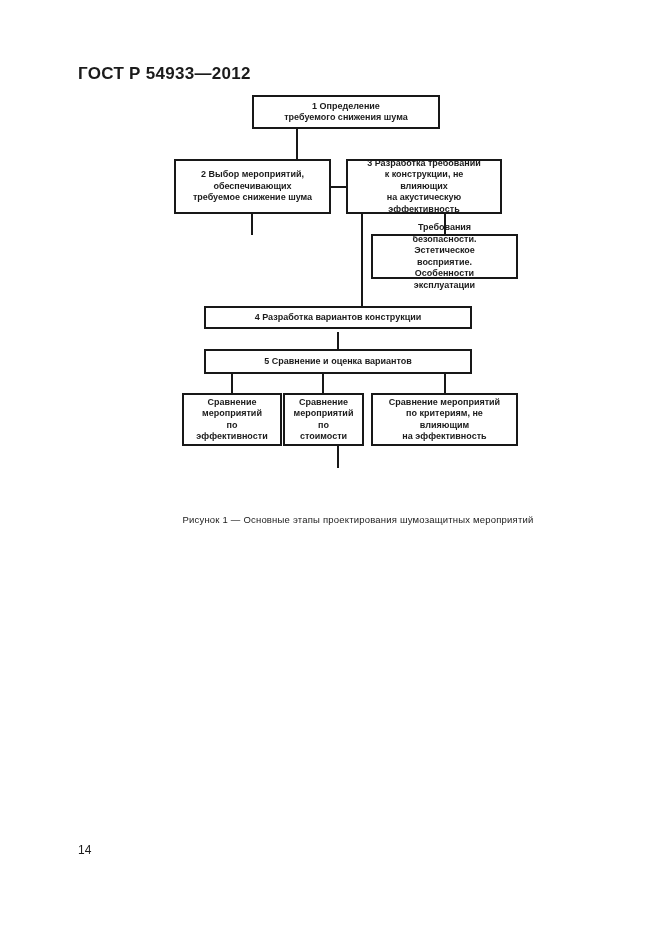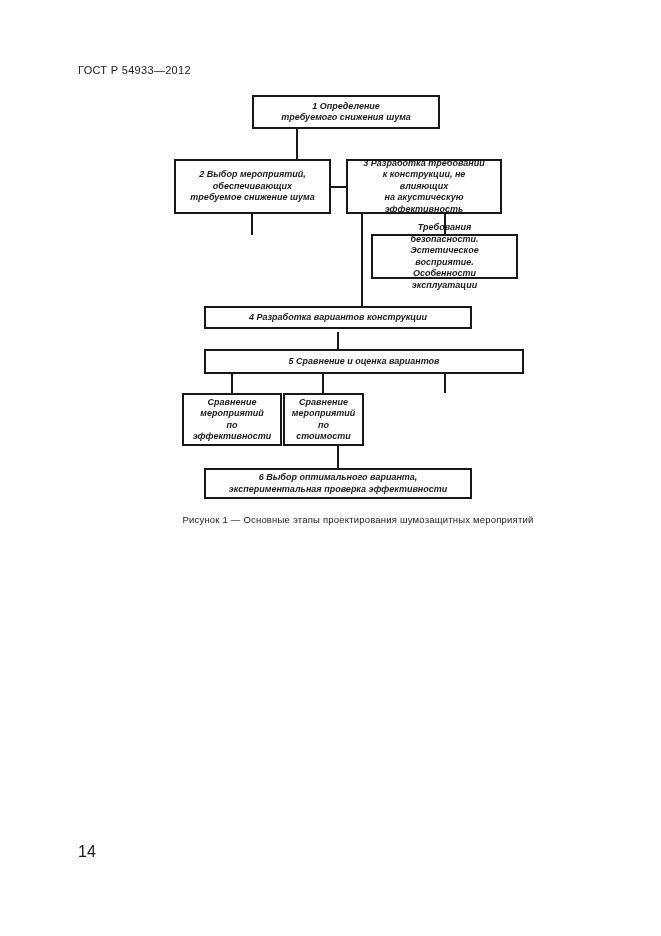--- a/index.html
+++ b/index.html
@@ -9,39 +9,38 @@
     height: 936px;
     background: #ffffff;
     font-family: "Liberation Sans", sans-serif;
     color: #1b1b1b;
     overflow: hidden;
   }
   .doc-header {
     position: absolute;
     left: 78px;
     top: 64px;
-    font-size: 11px;
-    font-weight: 400;
+    font-size: 17px;
+    font-weight: 700;
     letter-spacing: 0.3px;
   }
   .fc-box {
     position: absolute;
     box-sizing: border-box;
     border: 2px solid #181818;
     background: #ffffff;
     display: flex;
     align-items: center;
     justify-content: center;
     text-align: center;
     font-size: 9px;
     font-weight: 700;
     line-height: 11.5px;
     white-space: pre-line;
     padding: 1px 14px;
-    font-style: italic;
   }
   .conn {
     position: absolute;
     background: #181818;
   }
   .conn.v { width: 2px; }
   .conn.h { height: 2px; }
   .figure-caption {
     position: absolute;
     left: 58px;
@@ -49,21 +48,21 @@
     width: 600px;
     text-align: center;
     font-size: 9.5px;
     font-weight: 500;
     letter-spacing: 0.2px;
   }
   .page-number {
     position: absolute;
     left: 78px;
     top: 843px;
-    font-size: 16px;
+    font-size: 12px;
     font-weight: 400;
   }
 </style>
 </head>
 <body>
 
 <div class="page">
 
   <div class="doc-header">ГОСТ Р 54933—2012</div>
 
@@ -78,33 +77,34 @@
 к конструкции, не влияющих
 на акустическую эффективность</div>
 
 
   <div class="fc-box" style="left:371px; top:234px; width:147px; height:45px;">Требования безопасности.
 Эстетическое восприятие.
 Особенности эксплуатации</div>
 
   <div class="fc-box" style="left:204px; top:306px; width:268px; height:23px;">4 Разработка вариантов конструкции</div>
 
-  <div class="fc-box" style="left:204px; top:349px; width:320px; height:25px;">5 Сравнение и оценка вариантов</div>
+  <div class="fc-box" style="left:204px; top:349px; width:268px; height:25px;">5 Сравнение и оценка вариантов</div>
 
   <div class="fc-box" style="left:182px; top:393px; width:100px; height:53px;">Сравнение
 мероприятий
 по эффективности</div>
 
   <div class="fc-box" style="left:283px; top:393px; width:81px; height:53px;">Сравнение
 мероприятий
 по стоимости</div>
 
+  <div class="fc-box" style="left:371px; top:393px; width:147px; height:53px;">Сравнение мероприятий
+по критериям, не влияющим
+на эффективность</div>
 
-  <div class="fc-box" style="left:204px; top:468px; width:268px; height:31px;">6 Выбор оптимального варианта,
-экспериментальная проверка эффективности</div>
 
   <div class="conn v" style="left:296px; top:129px; height:31px;"></div>
   <div class="conn h" style="left:331px; top:186px; width:15px;"></div>
   <div class="conn v" style="left:251px; top:214px; height:21px;"></div>
   <div class="conn v" style="left:444px; top:214px; height:21px;"></div>
   <div class="conn v" style="left:361px; top:214px; height:93px;"></div>
   <div class="conn v" style="left:337px; top:332px; height:18px;"></div>
   <div class="conn v" style="left:231px; top:374px; height:19px;"></div>
   <div class="conn v" style="left:322px; top:374px; height:19px;"></div>
   <div class="conn v" style="left:444px; top:374px; height:19px;"></div>

